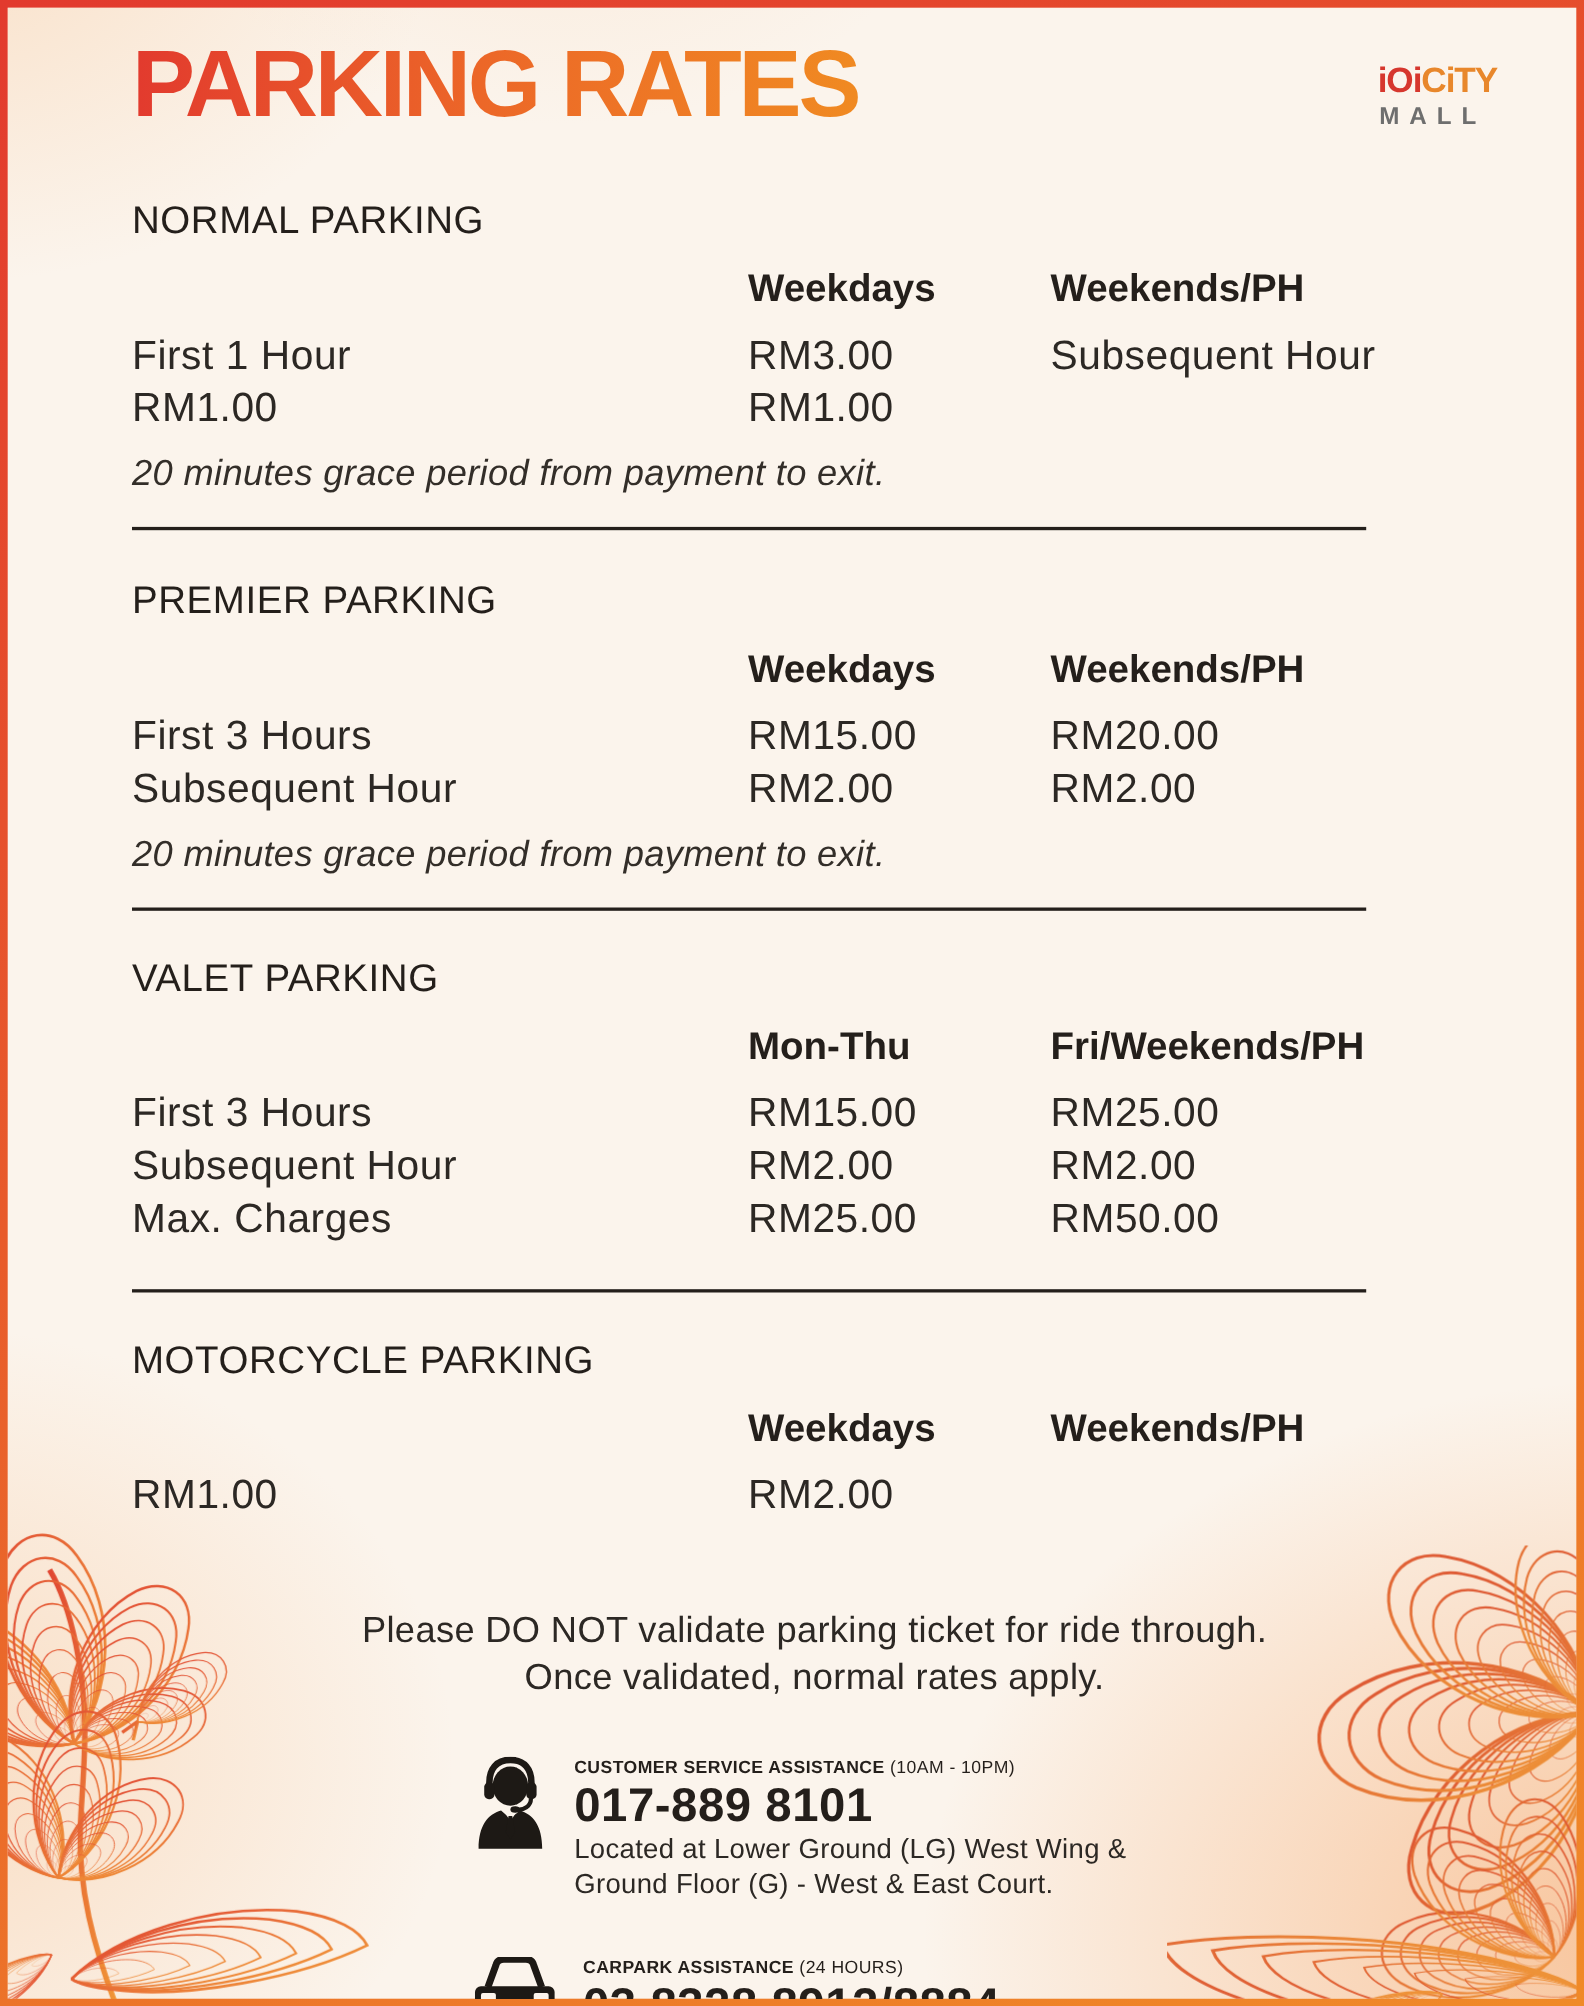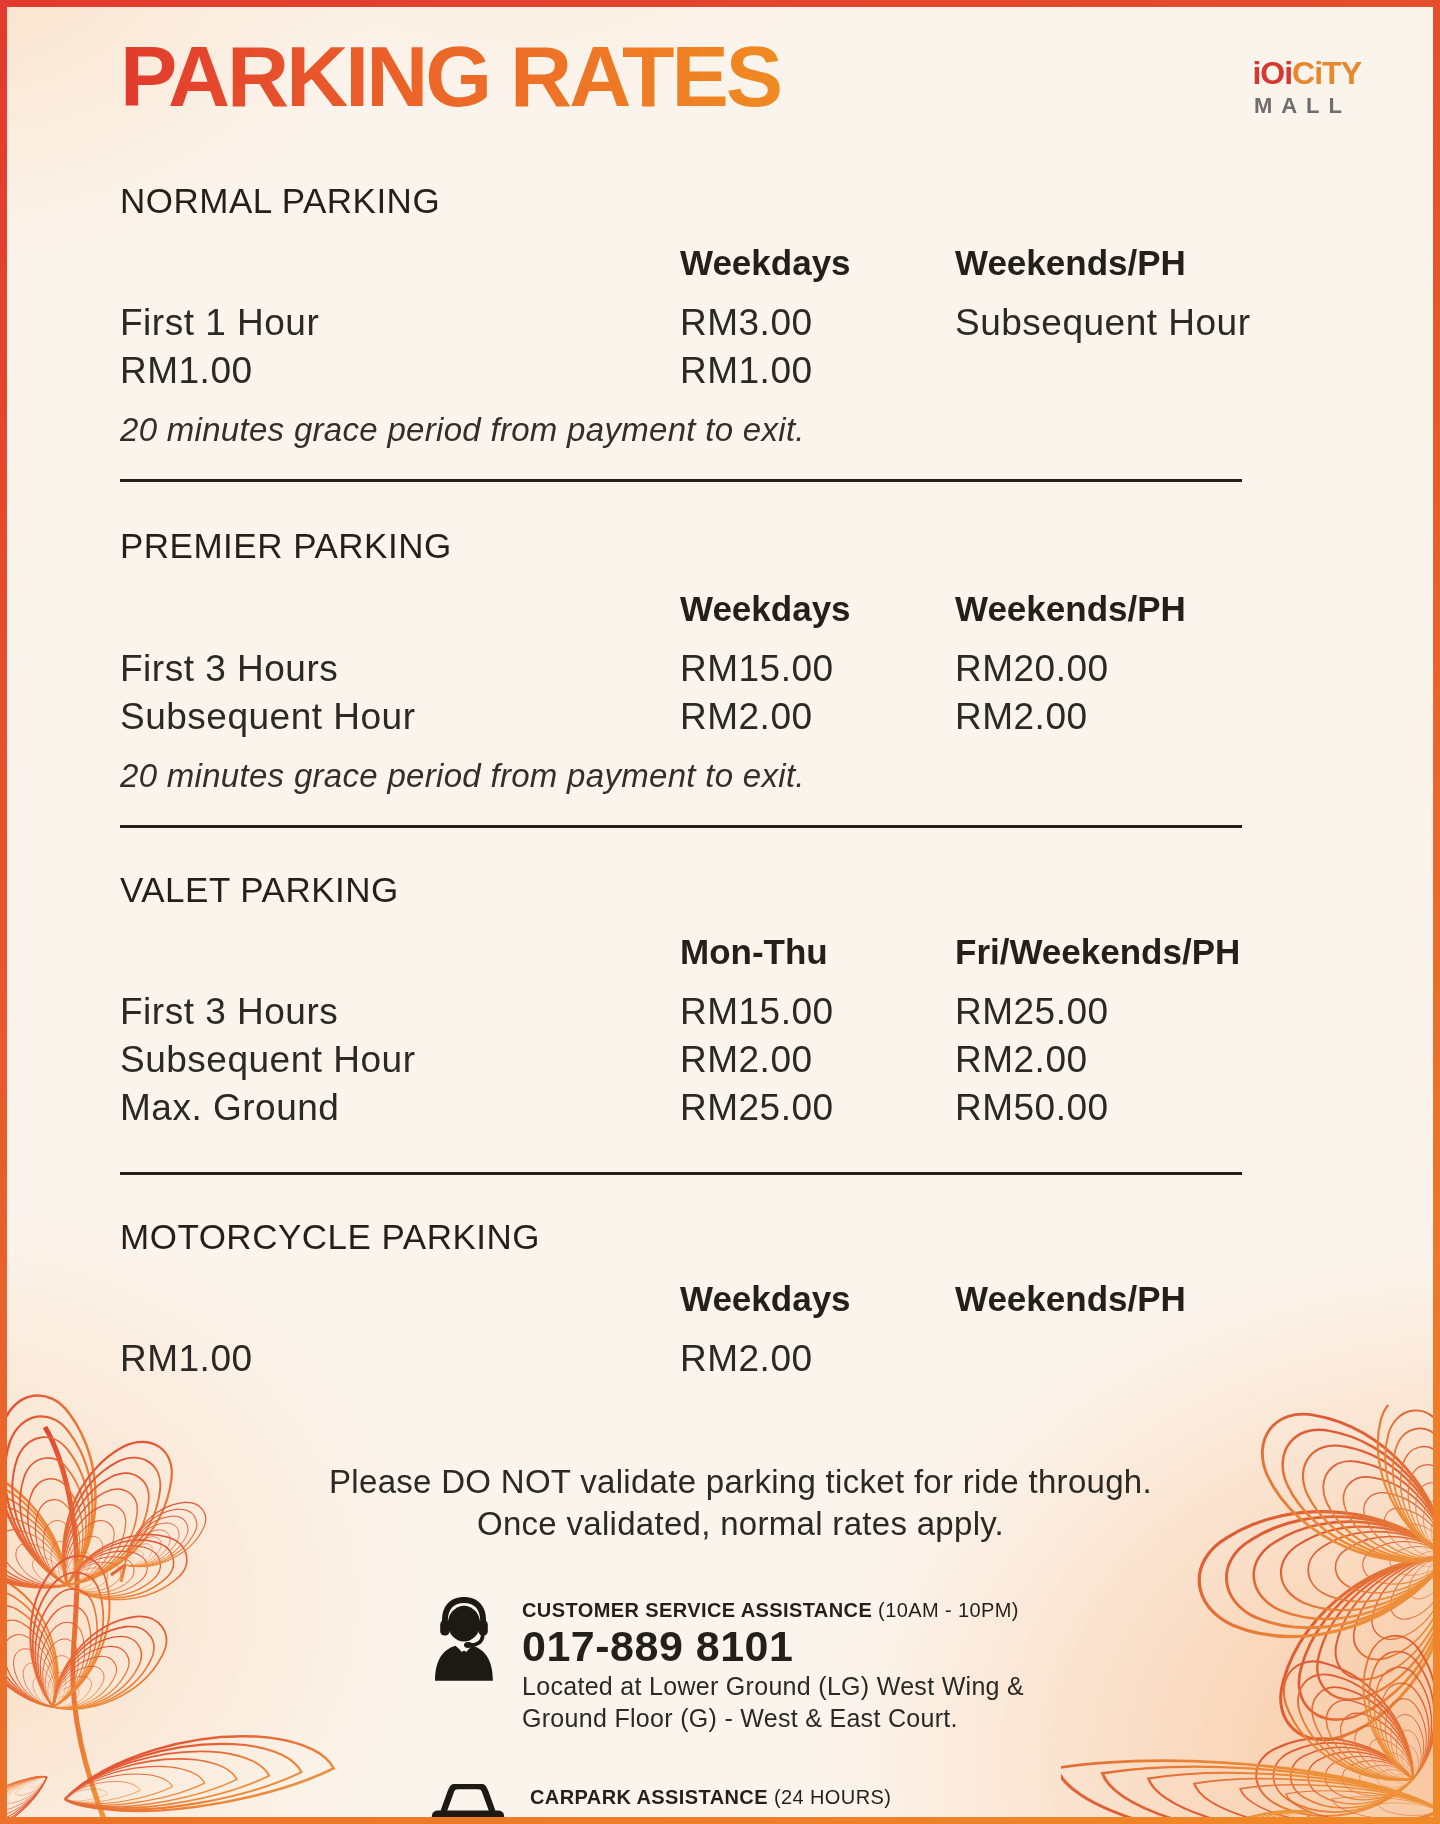--- a/index.html
+++ b/index.html
@@ -64,21 +64,21 @@
 
   .notice{
     margin-top:78px;text-align:center;font-size:33px;line-height:42px;color:#2c2824;letter-spacing:.3px;
   }
 
   .contact{display:flex;align-items:flex-start;margin-left:310px;}
   .contact-1{margin-top:52px;}
   .contact-2{margin-top:50px;}
   .contact-icon{flex:0 0 auto;margin-right:24px;}
   .contact-body{padding-top:2px;}
-  .c-title{font-size:20px;color:#241f1b;letter-spacing:.4px;}
+  .c-title{font-size:16px;color:#241f1b;letter-spacing:.4px;}
   .c-title .b{font-weight:bold;}
   .c-phone{font-size:43px;font-weight:bold;color:#241f1b;line-height:1.12;letter-spacing:.5px;}
   .c-loc{font-size:25px;color:#2c2824;line-height:32px;letter-spacing:.3px;}
 </style>
 </head>
 <body>
 
 <div class="frame">
   <div class="page">
 
@@ -227,21 +227,21 @@
         <div class="grid">
           <div class="cell"></div>
           <div class="colhead">Mon-Thu</div>
           <div class="colhead">Fri/Weekends/PH</div>
           <div class="cell">First 3 Hours</div>
           <div class="cell">RM15.00</div>
           <div class="cell">RM25.00</div>
           <div class="cell">Subsequent Hour</div>
           <div class="cell">RM2.00</div>
           <div class="cell">RM2.00</div>
-          <div class="cell">Max. Ground</div>
+          <div class="cell">Max. Charges</div>
           <div class="cell">RM25.00</div>
           <div class="cell">RM50.00</div>
         </div>
         <hr class="divider">
       </section>
 
       <section class="s4">
         <h2>MOTORCYCLE PARKING</h2>
         <div class="grid">
           <div class="cell"></div>

